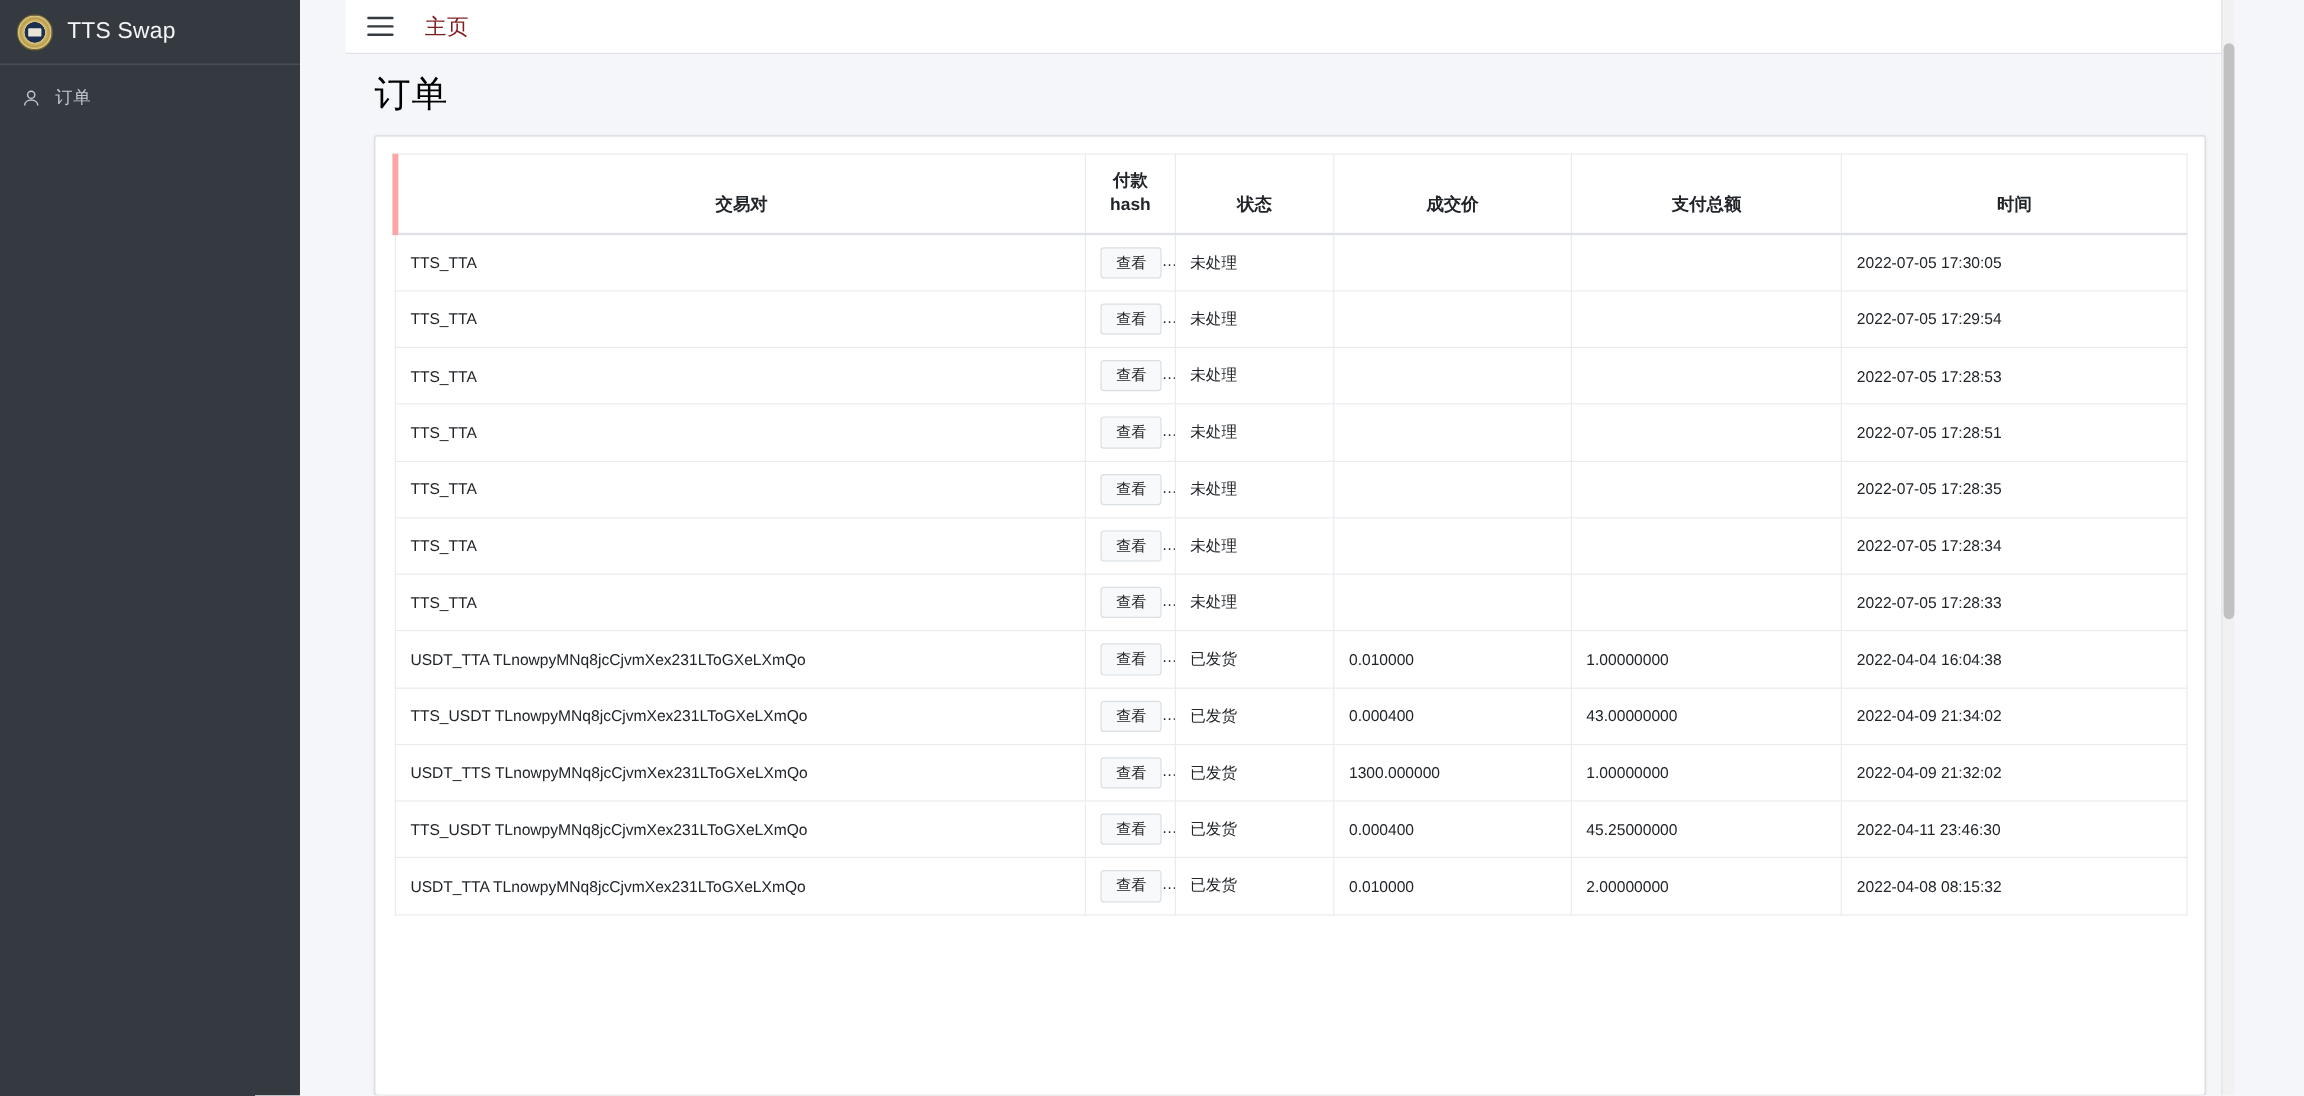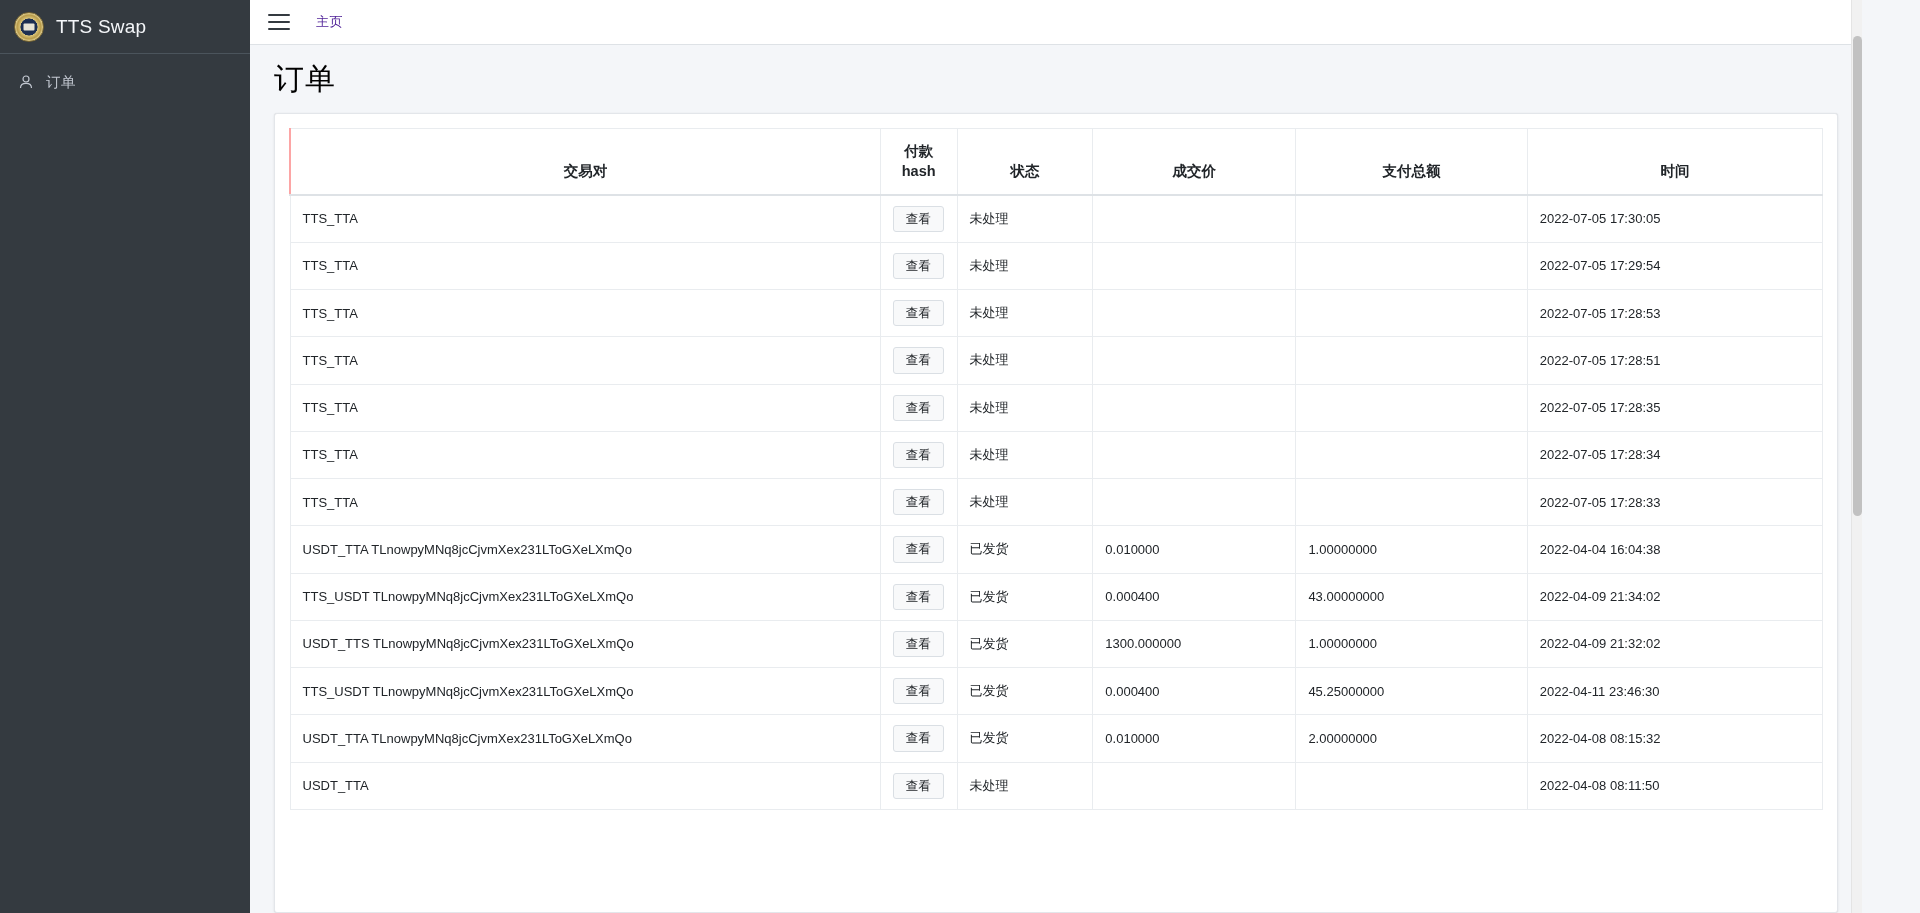--- a/index.html
+++ b/index.html
@@ -3,21 +3,21 @@
 <meta charset="utf-8">
 <style>
   * { box-sizing: border-box; }
   html, body {
     margin: 0; padding: 0;
     width: 1920px; height: 913px;
     overflow: hidden;
     font-family: "Liberation Sans", "DejaVu Sans", sans-serif;
     background: #f4f6f9;
   }
-  #app { display: flex; width: 1862px; height: 913px; }
+  #app { display: flex; width: 1862px; height: 913px; gap: 38px; }
 
   
   .sidebar {
     width: 250px; min-width: 250px; height: 913px;
     background: #343a40; color: #c2c7d0;
     display: flex; flex-direction: column;
   }
   .brand {
     height: 54px; min-height: 54px;
     display: flex; align-items: center;
@@ -82,21 +82,21 @@
     border-bottom: 1px solid #dee2e6;
   }
   .hamburger {
     width: 22px; height: 16px;
     display: flex; flex-direction: column; justify-content: space-between;
     margin-right: 26px; margin-left: 4px;
     cursor: pointer;
   }
   .hamburger span { display: block; height: 2px; background: #343a40; border-radius: 1px; }
   .topbar-link {
-    color: #4c1d95; font-size: 13px; text-decoration: none; cursor: pointer;
+    color: #7f1d1d; font-size: 18px; text-decoration: none; cursor: pointer;
     letter-spacing: .5px;
   }
 
   .content-header {
     padding: 16px 24px 8px 24px;
     display: flex; align-items: center; justify-content: space-between;
   }
   .page-title {
     font-size: 30px; font-weight: 400; color: #000; margin: 0;
     letter-spacing: 1px; line-height: 1.2;
@@ -148,21 +148,21 @@
     color: #212529;
     padding: 12px 12px;
     vertical-align: bottom;
     border-bottom: 2px solid #dee2e6;
     border-right: 1px solid #e9ecef;
     border-left: 1px solid #e9ecef;
     border-top: 1px solid #e9ecef;
     height: 66px;
     line-height: 1.35;
   }
-  table.orders th:first-child { border-left: 2px solid #fca5a5; }
+  table.orders th:first-child { border-left: 5px solid #fca5a5; }
   table.orders td {
     font-size: 13px;
     color: #212529;
     padding: 10px 12px;
     border: 1px solid #e9ecef;
     height: 40px;
     vertical-align: middle;
     white-space: nowrap;
     overflow: hidden;
     text-overflow: ellipsis;
@@ -352,28 +352,20 @@
                 <td>2022-04-11 23:46:30</td>
               </tr>
               <tr>
                 <td class="pair">USDT_TTA TLnowpyMNq8jcCjvmXex231LToGXeLXmQo</td>
                 <td class="hashcell"><button class="view-btn">查看</button></td>
                 <td>已发货</td>
                 <td>0.010000</td>
                 <td>2.00000000</td>
                 <td>2022-04-08 08:15:32</td>
               </tr>
-              <tr>
-                <td class="pair">USDT_TTA</td>
-                <td class="hashcell"><button class="view-btn">查看</button></td>
-                <td>未处理</td>
-                <td></td>
-                <td></td>
-                <td>2022-04-08 08:11:50</td>
-              </tr>
             </tbody>
         </table>
       </div>
     </div>
 
     <div class="page-scrollbar">
       <div class="thumb"></div>
     </div>
   </section>
 </div>

